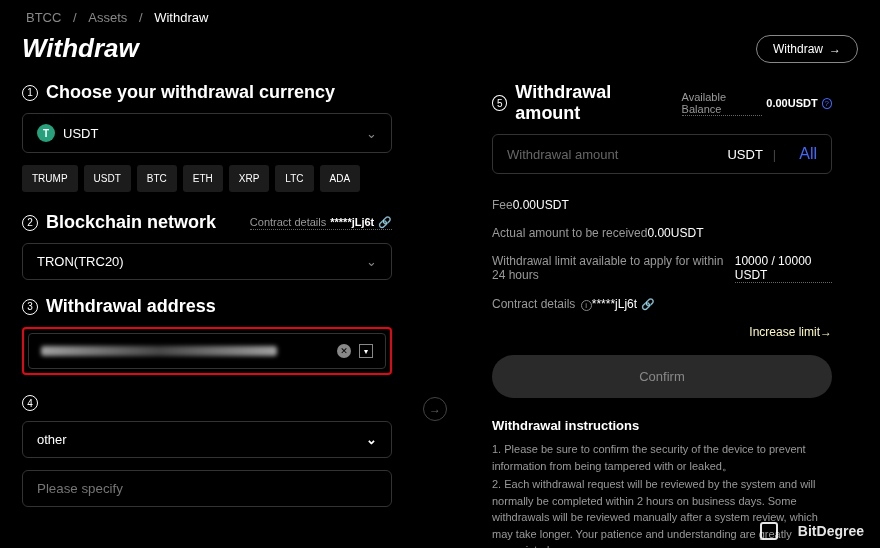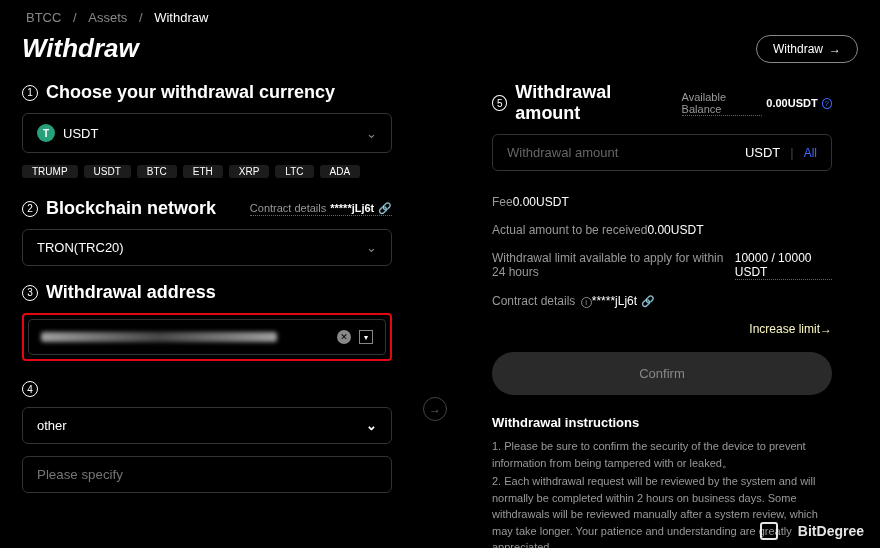--- a/index.html
+++ b/index.html
@@ -100,21 +100,21 @@
       justify-content: center;
       color: #fff;
       font-size: 10px;
       font-weight: bold;
       margin-right: 8px;
     }
     .chev { margin-left: auto; color: #888; }
     .tags { display: flex; gap: 6px; flex-wrap: wrap; margin-bottom: 20px; }
     .tag {
       background: #1c1c1c;
-      padding: 1px 10px;
+      padding: 8px 10px;
       font-size: 10px;
       border-radius: 3px;
       cursor: pointer;
     }
     .addr-box {
       border: 2px solid #e30613;
       border-radius: 4px;
       padding: 4px;
       margin-bottom: 20px;
     }
@@ -182,21 +182,21 @@
       background: transparent;
       border: none;
       color: #fff;
       flex: 1;
       font-size: 13px;
       outline: none;
     }
     .input-row input::placeholder { color: #666; }
     .unit { color: #fff; margin-right: 10px; }
     .sep { color: #444; margin-right: 10px; }
-    .all { color: #4169ff; cursor: pointer; font-size: 12px; }
+    .all { color: #4169ff; cursor: pointer; font-size: 16px; margin-left: 13px; }
     .info-line {
       display: flex;
       justify-content: flex-start;
       font-size: 12px;
       color: #999;
       margin-bottom: 14px;
     }
     .info-line .val { color: #fff; }
     .info-line .limit-nums { border-bottom: 1px dotted #666; }
     .info-line .contract-v { color: #fff; display: flex; align-items: center; gap: 4px; }

